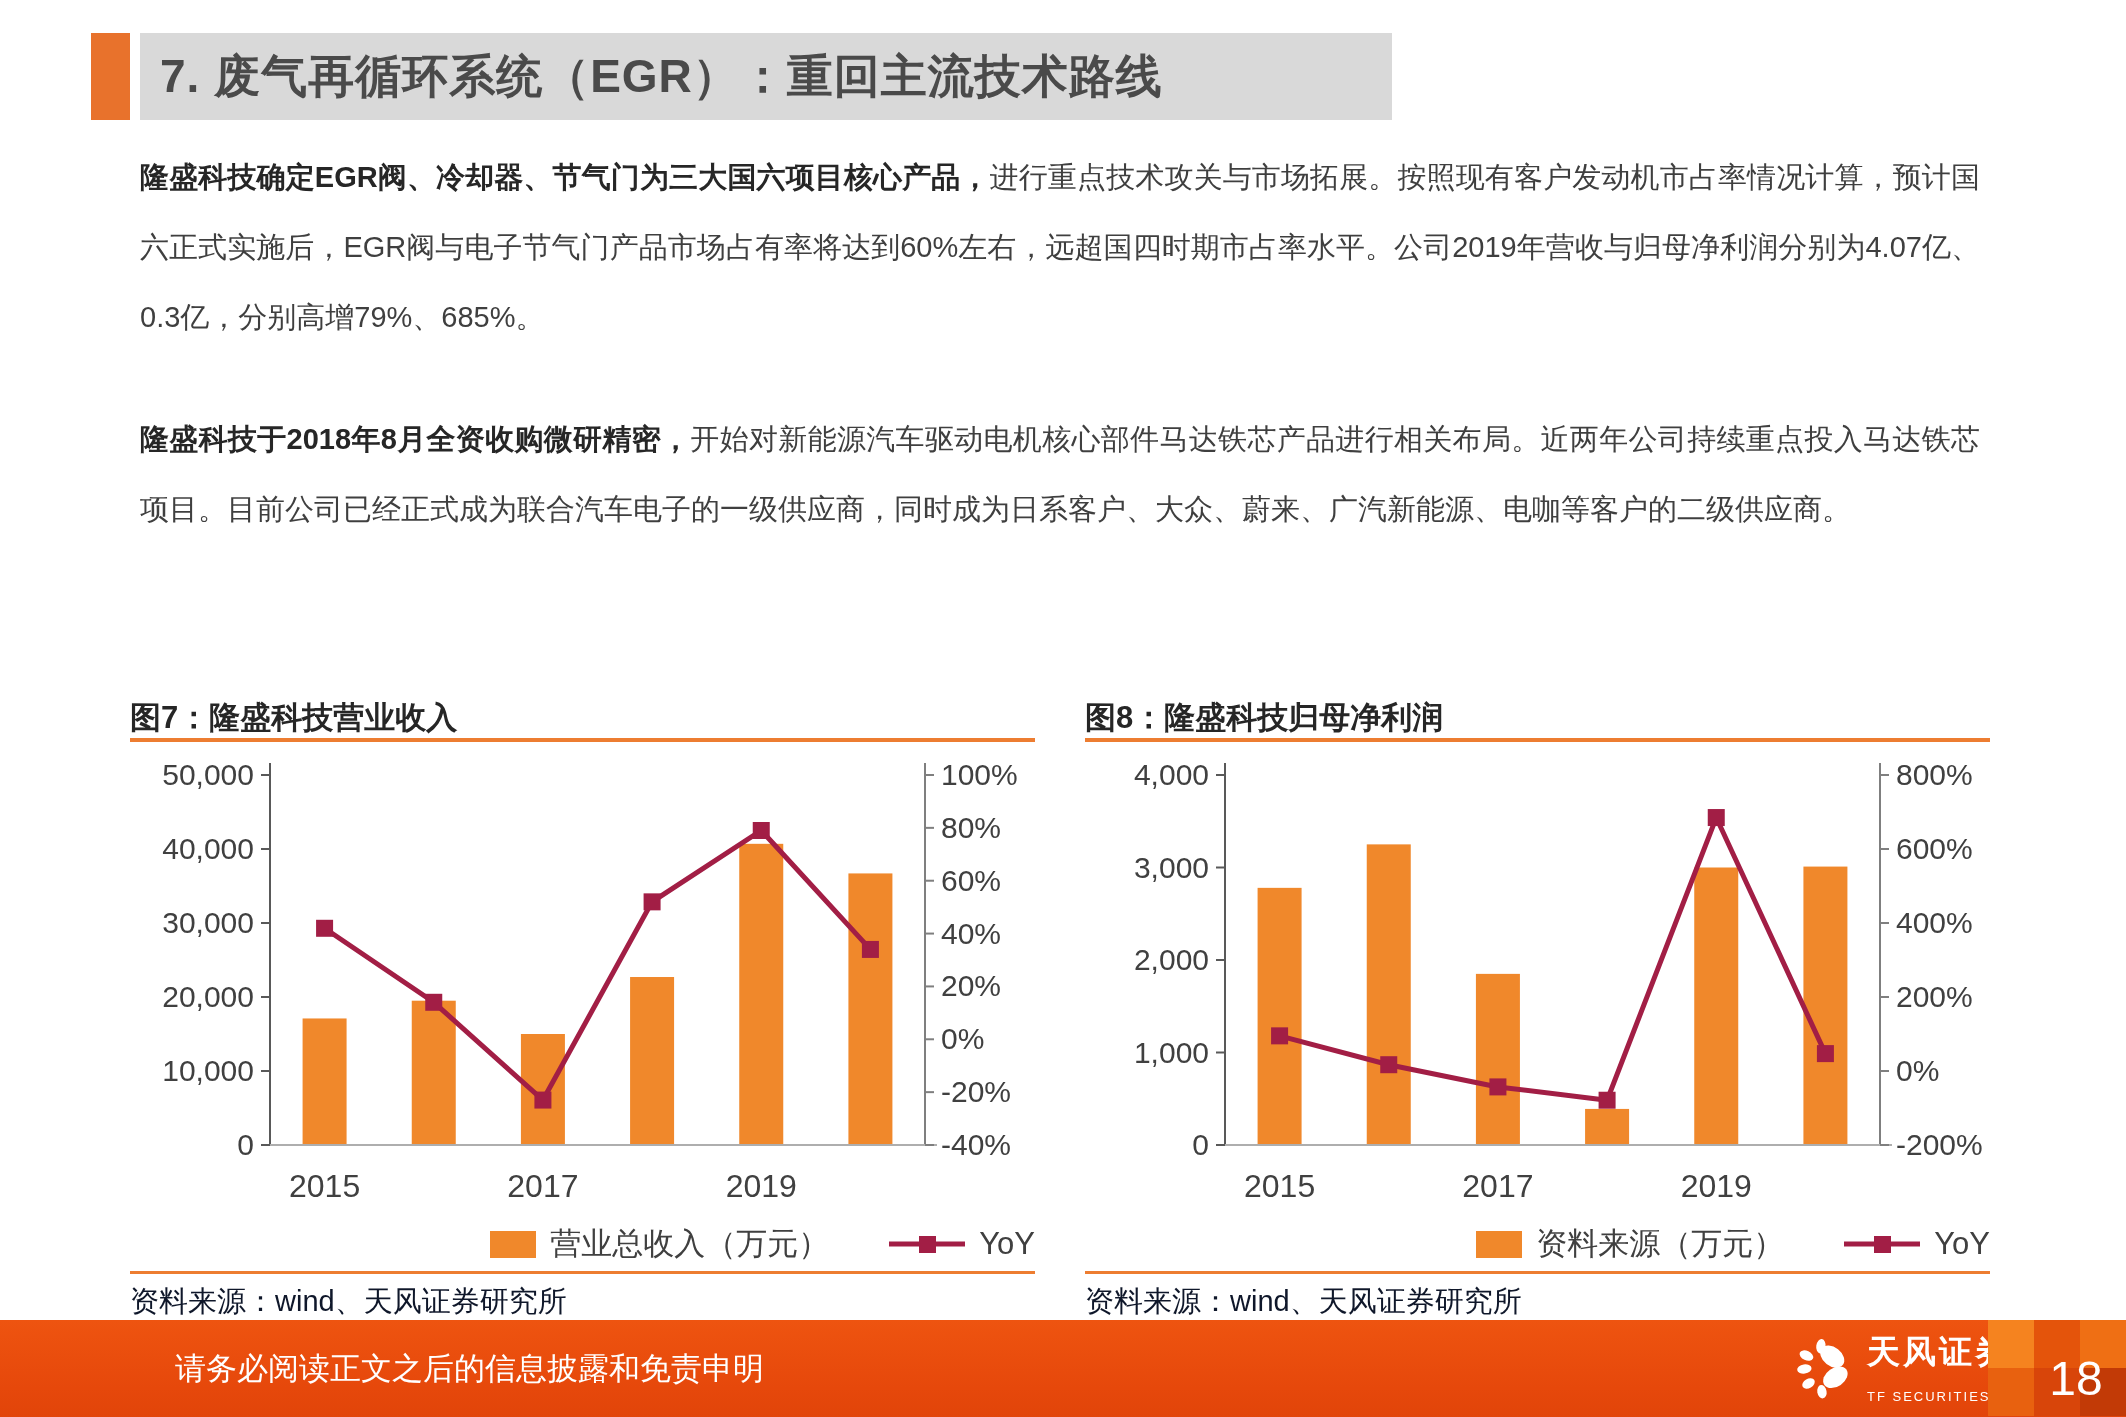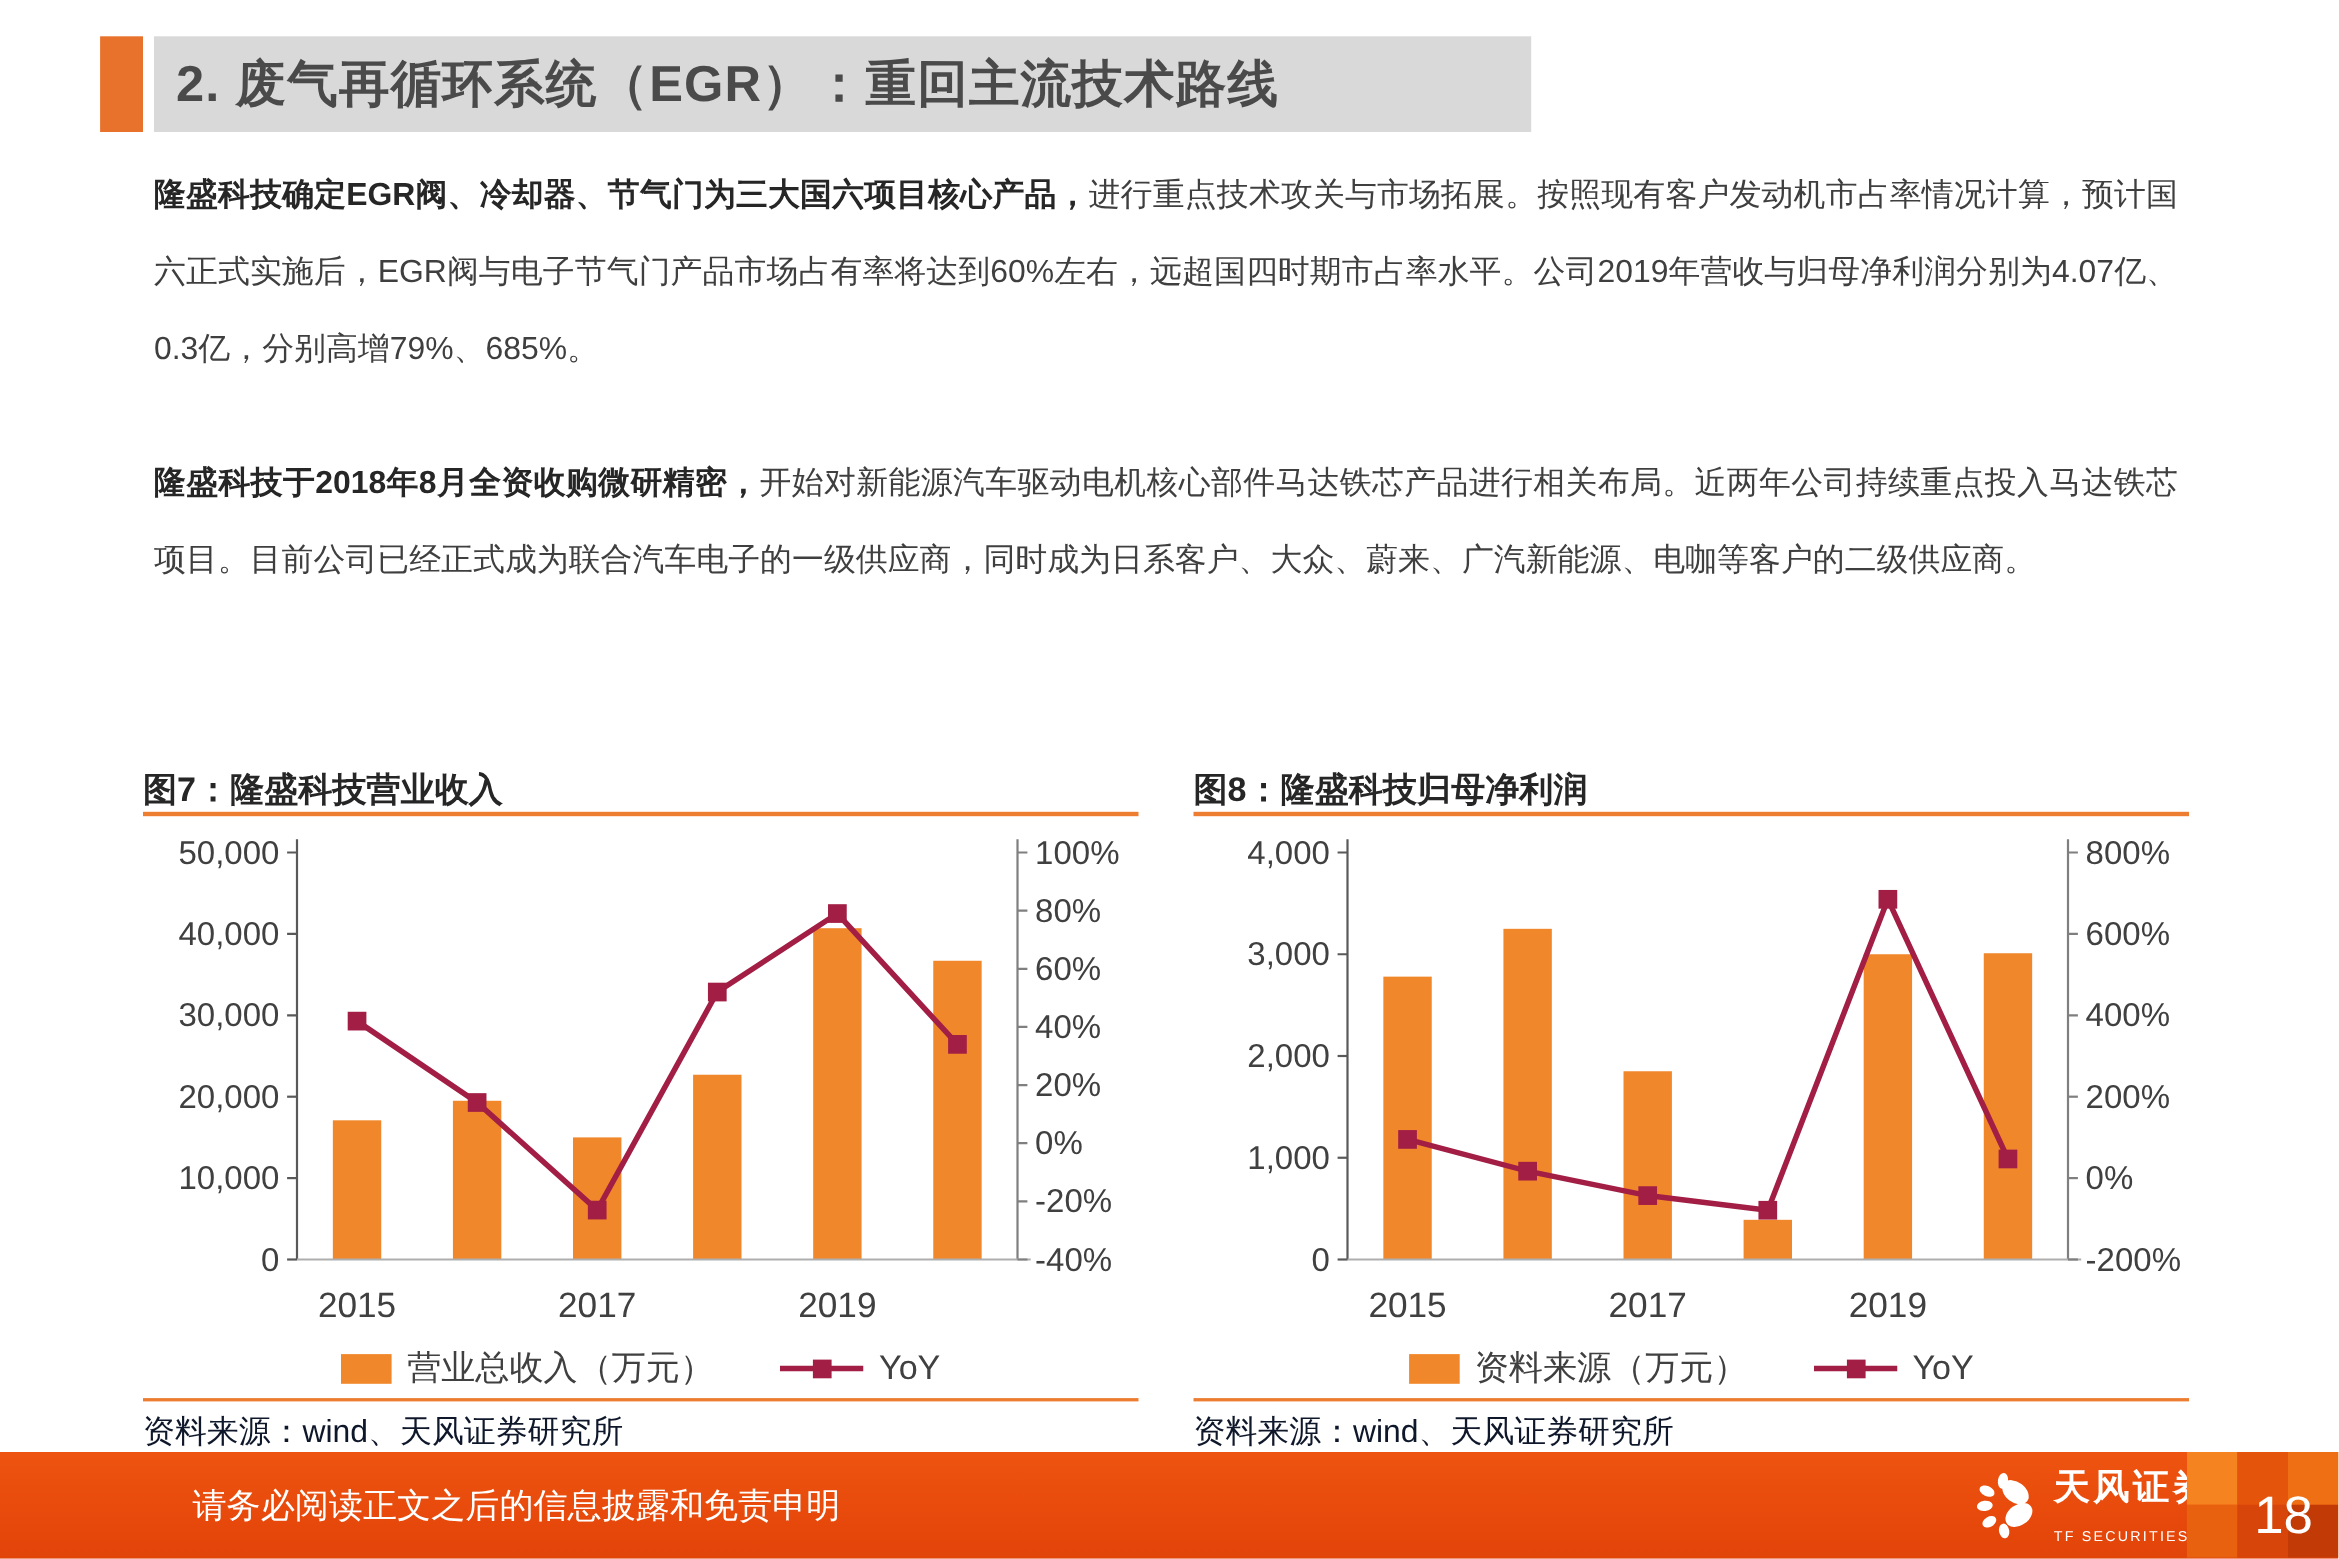--- a/index.html
+++ b/index.html
@@ -16,21 +16,21 @@
   .body-text{position:absolute;left:140px;top:142px;width:1840px;}
   .body-text p{margin:0 0 52px 0;font-size:29px;line-height:70px;color:#3f3f3f;text-align:justify;}
   .body-text p b{font-weight:700;color:#262626;}
   
   .figure-panel{position:absolute;top:697px;width:905px;}
   .figure-panel.left{left:130px;}
   .figure-panel.right{left:1085px;}
   .fig-title{font-size:31px;font-weight:700;color:#262626;height:41px;line-height:41px;}
   .fig-rule{height:4px;background:#ED7D31;}
   svg.chart{display:block;margin-top:3px;width:905px;height:470px;}
-  .legend{margin-top:7px;height:44px;display:flex;justify-content:center;align-items:center;gap:14px;
+  .legend{margin-top:7px;height:44px;display:flex;justify-content:flex-end;align-items:center;gap:14px;
     font-size:31px;color:#404040;}
   .legend .bar-swatch{width:46px;height:27px;background:#F0882B;display:inline-block;}
   .legend .line-swatch{margin-left:46px;display:inline-block;}
   .source-rule{height:3px;background:#ED7D31;margin-top:5px;}
   .source{font-size:29px;color:#0f172a;margin-top:8px;}
   
   .footer{position:absolute;left:0;top:1320px;width:2126px;height:124px;
     background:linear-gradient(180deg,#EE5410 0%,#E6480B 55%,#DD4108 100%);}
   .disclaimer{position:absolute;left:175px;top:0;height:97px;display:flex;align-items:center;
     color:#ffffff;font-size:31px;}
@@ -43,21 +43,21 @@
   .page-number{position:absolute;left:2036px;top:0;width:80px;height:97px;display:flex;
     align-items:center;justify-content:center;color:#ffffff;font-size:48px;margin-top:10px;}
 </style>
 </head>
 <body>
 
 <div class="slide">
 
   <div class="section-accent"></div>
   <div class="section-bar">
-    <div class="section-title">2. 废气再循环系统（EGR）：重回主流技术路线</div>
+    <div class="section-title">7. 废气再循环系统（EGR）：重回主流技术路线</div>
   </div>
 
   <div class="body-text">
     <p><b>隆盛科技确定EGR阀、冷却器、节气门为三大国六项目核心产品，</b><span>进行重点技术攻关与市场拓展。按照现有客户发动机市占率情况计算，预计国六正式实施后，EGR阀与电子节气门产品市场占有率将达到60%左右，远超国四时期市占率水平。公司2019年营收与归母净利润分别为4.07亿、0.3亿，分别高增79%、685%。</span></p>
     <p><b>隆盛科技于2018年8月全资收购微研精密，</b><span>开始对新能源汽车驱动电机核心部件马达铁芯产品进行相关布局。近两年公司持续重点投入马达铁芯项目。目前公司已经正式成为联合汽车电子的一级供应商，同时成为日系客户、大众、蔚来、广汽新能源、电咖等客户的二级供应商。</span></p>
   </div>
 
   <div class="figure-panel left">
     <div class="fig-title">图7：隆盛科技营业收入</div>
     <div class="fig-rule"></div>

